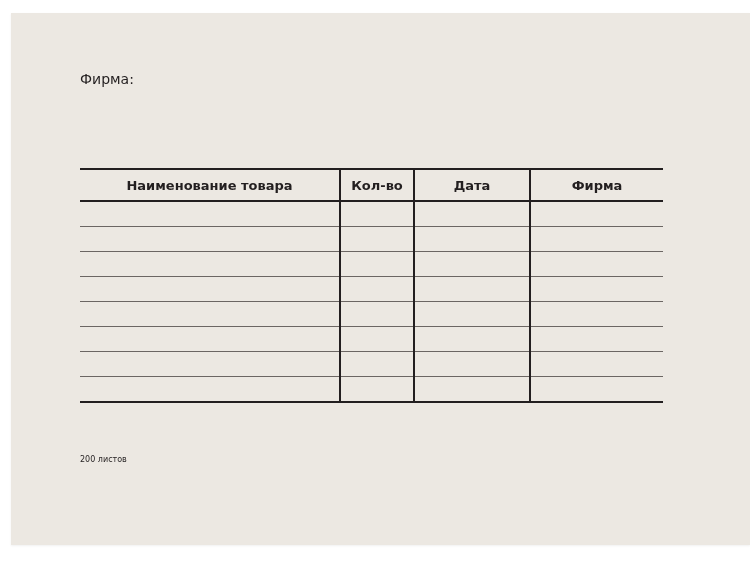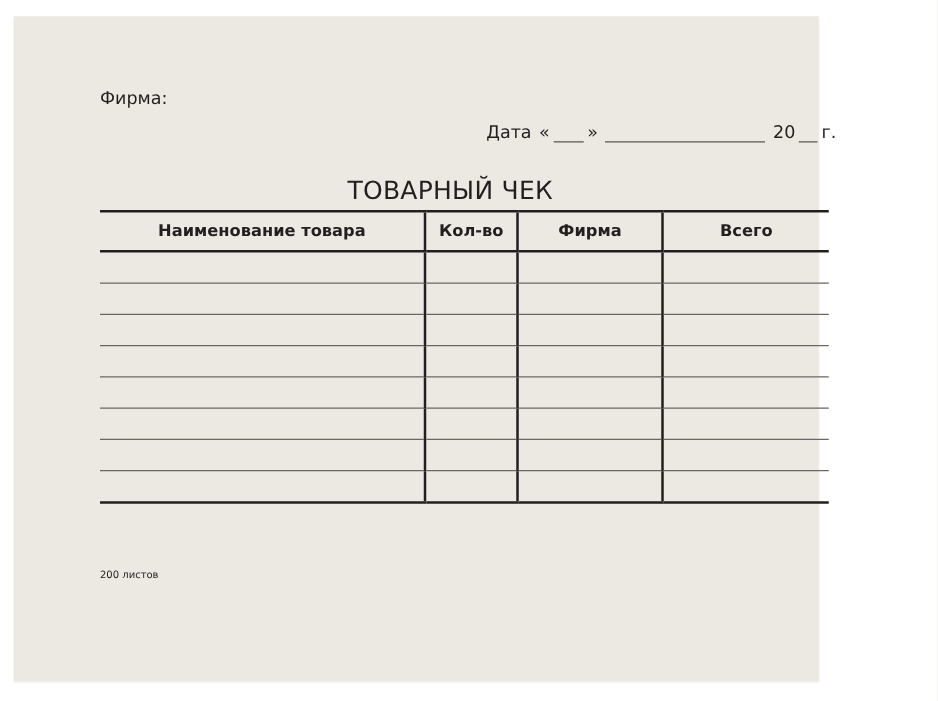--- a/index.html
+++ b/index.html
@@ -7,21 +7,21 @@
     width: 750px; height: 561px;
     background: #ffffff;
     position: relative;
     overflow: hidden;
     font-family: "DejaVu Sans", "Liberation Sans", sans-serif;
     color: #231f20;
   }
   .sheet {
     position: absolute;
     left: 11px; top: 13px;
-    width: 644px; height: 532px;
+    width: 739px; height: 532px;
     background: #ece8e2;
     box-shadow: 0 1px 2px rgba(0,0,0,0.06);
   }
   .abs { position: absolute; white-space: nowrap; }
   .firm { left: 69px; top: 58px; font-size: 14px; }
   .date-row { left: 378px; top: 85px; font-size: 14px; display: flex; align-items: flex-end; }
   .blank { display: inline-block; border-bottom: 1.5px solid #5a5552; height: 12px; margin: 0 3px; }
   .title { left: 267px; top: 127px; font-size: 20px; letter-spacing: 0.2px; }
   table.receipt {
     position: absolute;
@@ -48,46 +48,35 @@
   .sign .line { width: 212px; border-bottom: 1.5px solid #5a5552; height: 12px; margin-left: 7px; }
   .sheets { left: 69px; top: 442px; font-size: 8px; }
 </style>
 </head>
 <body>
 
 <div class="sheet">
 
   <div class="abs firm">Фирма:</div>
 
-  <div class="abs date-row">
-    <span>Дата</span>
-    <span style="margin-left:6px">«</span>
-    <span class="blank" style="width:24px"></span>
-    <span>»</span>
-    <span class="blank" style="width:128px;margin-left:6px"></span>
-    <span style="margin-left:3px">20</span>
-    <span class="blank" style="width:15px"></span>
-    <span>г.</span>
-  </div>
 
-  <div class="abs title">ТОВАРНЫЙ ЧЕК</div>
 
   <table class="receipt">
     <colgroup>
       <col style="width:260px">
         <col style="width:74px">
         <col style="width:116px">
         <col style="width:133px">
     </colgroup>
     <thead>
       <tr>
         <th>Наименование товара</th>
         <th>Кол-во</th>
+        <th>Дата</th>
         <th>Фирма</th>
-        <th>Всего</th>
       </tr>
     </thead>
     <tbody>
       <tr>
           <td></td>
           <td></td>
           <td></td>
           <td></td>
         </tr>
       <tr>

